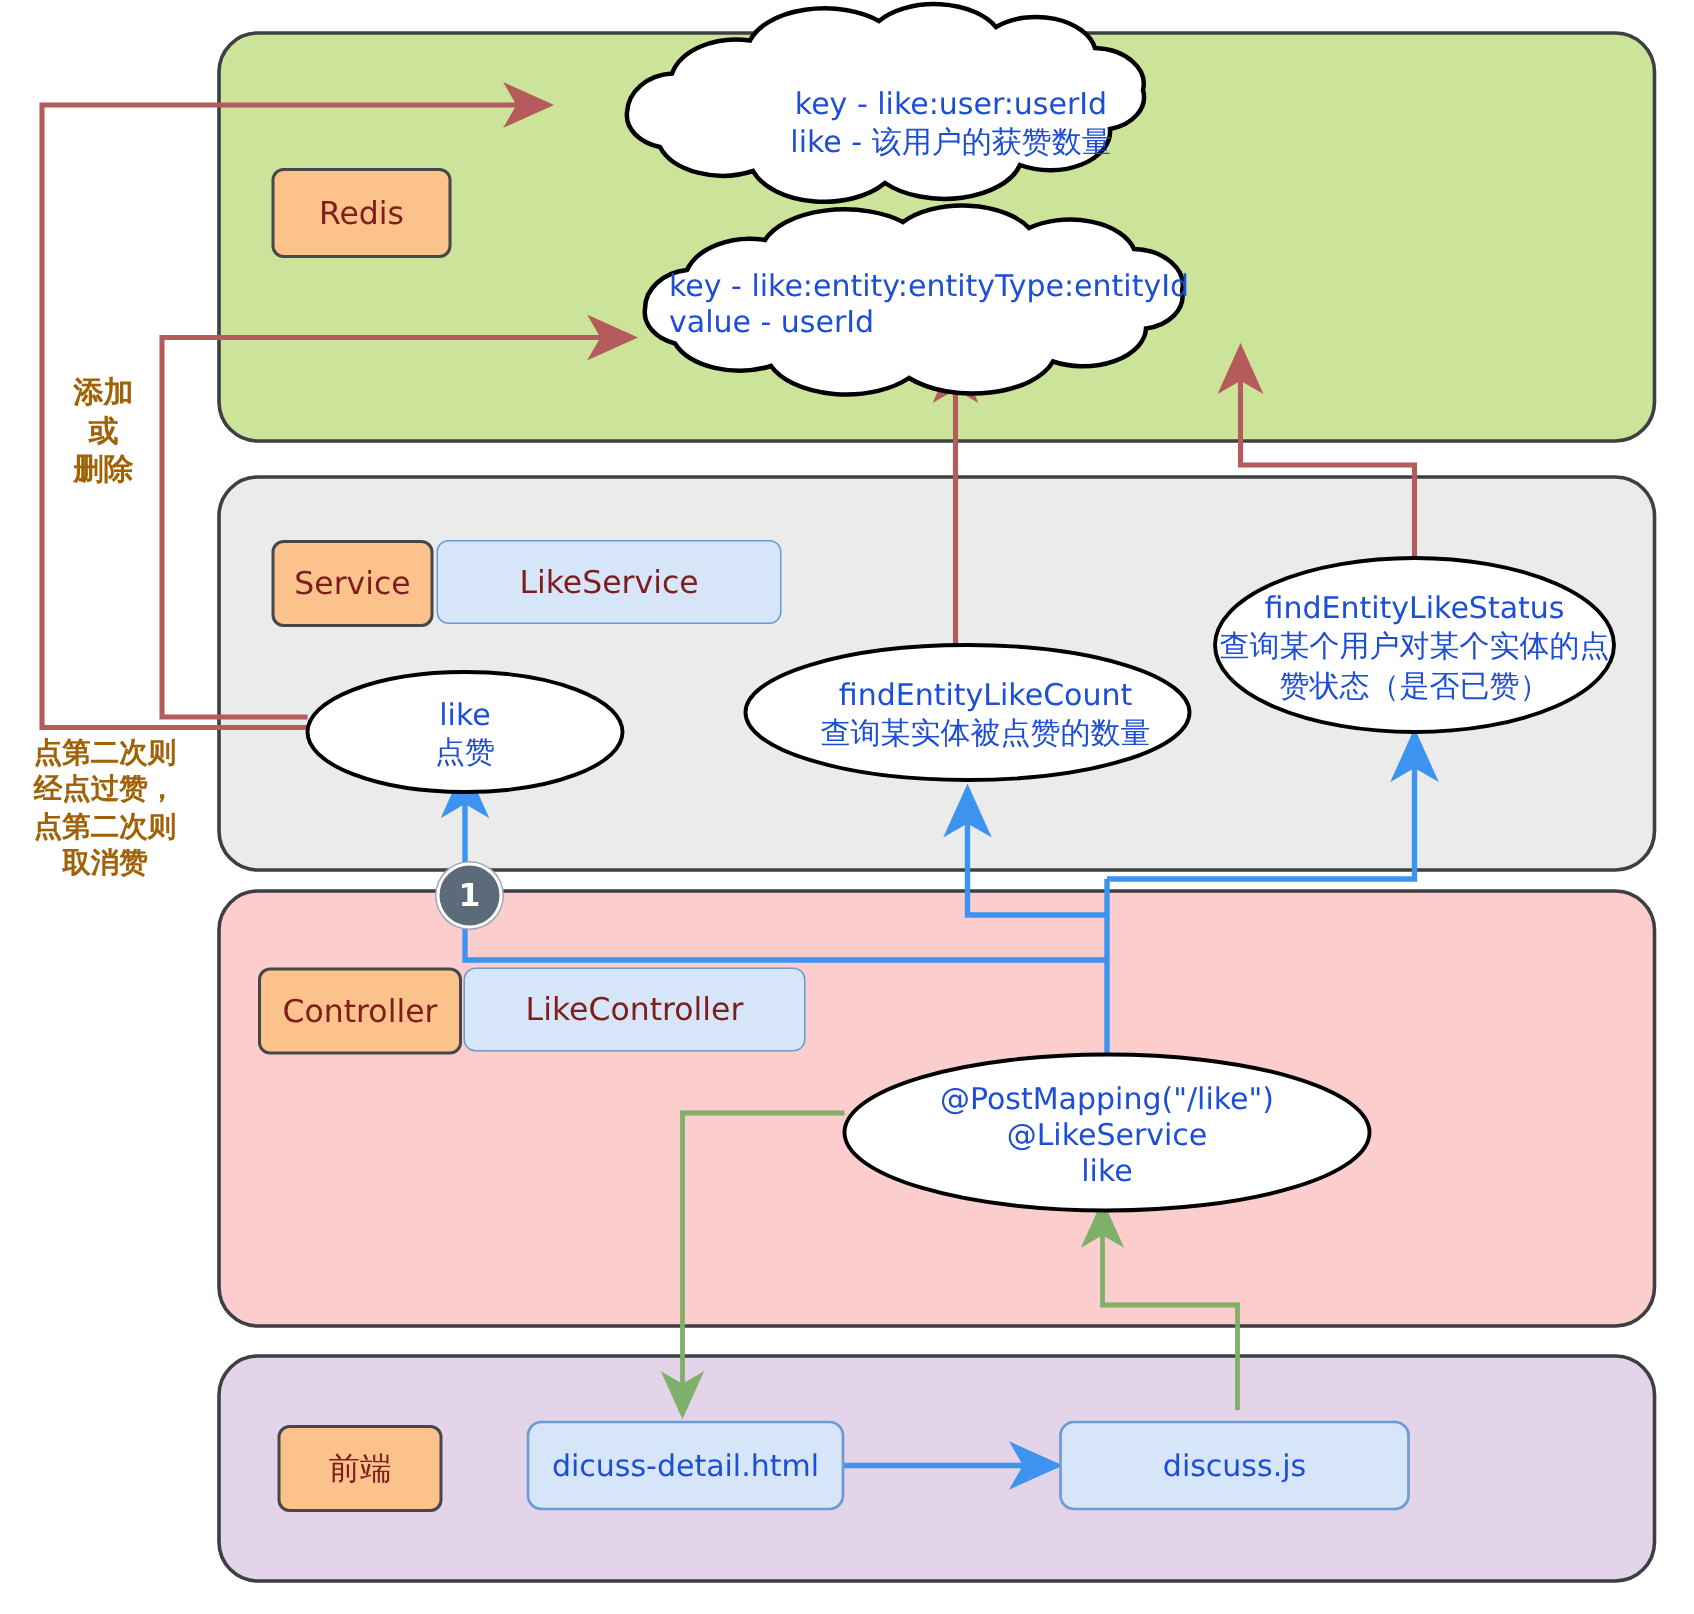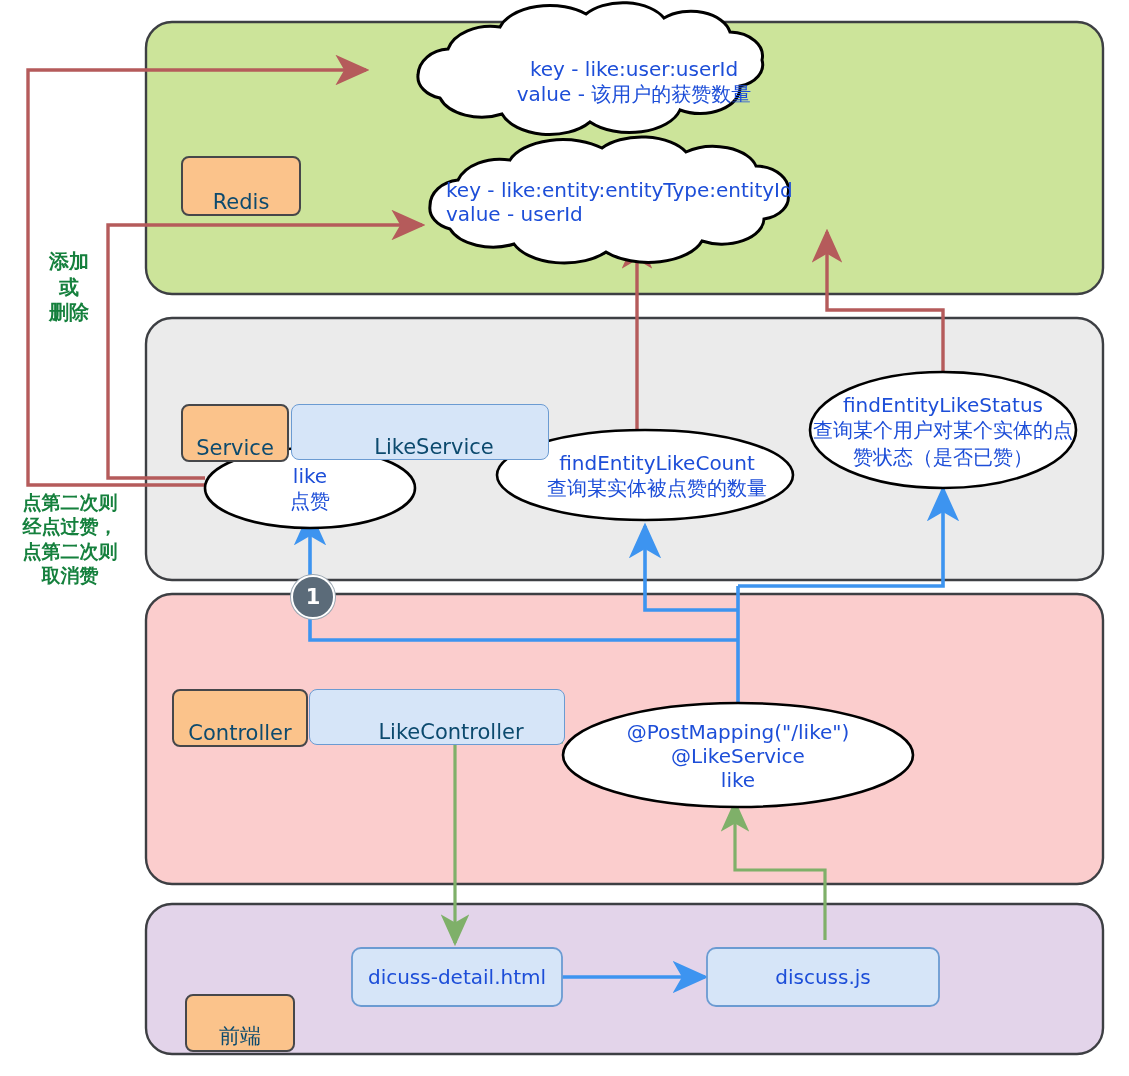--- a/index.html
+++ b/index.html
@@ -1,26 +1,26 @@
 <!DOCTYPE html>
 <html><head>
 <meta charset="utf-8">
 <style>
   html,body{margin:0;padding:0;background:#ffffff;}
   body{font-family:"DejaVu Sans","Liberation Sans",sans-serif;}
   #stage{position:relative;width:1129px;height:1076px;overflow:hidden;background:#fff;}
   svg.layer{position:absolute;left:0;top:0;width:1129px;height:1076px;}
   .txt{position:absolute;text-align:center;line-height:1.28;color:#000;}
-  .tag{position:absolute;display:flex;align-items:flex-end;justify-content:center;
-       border-radius:8px;font-size:21px;color:#0c4a6e;margin-top:44px;}
+  .tag{position:absolute;display:flex;align-items:center;justify-content:center;
+       border-radius:8px;font-size:21px;color:#7f1d1d;}
   .tag-orange{background:#fbc38b;border:2px solid #46474a;}
-  .tag-blue{background:#d6e5f8;border:1.6px solid #6b9bd2;padding-left:28px;}
+  .tag-blue{background:#d6e5f8;border:1.6px solid #6b9bd2;}
   .node-txt{position:absolute;display:flex;flex-direction:column;align-items:center;
        justify-content:center;text-align:center;color:#1d4ed8;pointer-events:none;}
-  .cn-bold{font-weight:bold;color:#15803d;}
+  .cn-bold{font-weight:bold;color:#a16207;}
   .badge{position:absolute;width:40px;height:40px;border-radius:50%;
        background:#5b6b79;border:2px solid #fff;color:#fff;font-size:21px;font-weight:bold;
        display:flex;align-items:center;justify-content:center;box-shadow:0 0 0 1px #9aa6b1;}
 </style>
 </head>
 <body>
 
 <div id="stage">
 
   <svg class="layer" viewBox="0 0 1129 1076">
@@ -113,21 +113,21 @@
     <rect x="352" y="948" width="210" height="58" rx="9" ry="9" fill="#d6e5f8" stroke="#6b9bd2" stroke-width="1.8"></rect>
     <rect x="707" y="948" width="232" height="58" rx="9" ry="9" fill="#d6e5f8" stroke="#6b9bd2" stroke-width="1.8"></rect>
   </svg>
 
   <div class="tag tag-orange" style="left:181px;top:112px;width:116px;height:56px;">
     <span>Redis</span>
   </div>
 
   <div class="node-txt" style="left:424px;top:52px;width:420px;height:60px;font-size:20px;">
     <div>key - like:user:userId</div>
-    <div>value - 该用户的获赞数量</div>
+    <div>like - 该用户的获赞数量</div>
   </div>
 
   <div class="node-txt" style="left:420px;top:172px;width:450px;height:60px;font-size:20px;align-items:flex-start;padding-left:26px;">
     <div>key - like:entity:entityType:entityId</div>
     <div>value - userId</div>
   </div>
 
   <div class="tag tag-orange" style="left:181px;top:360px;width:104px;height:54px;">
     <span>Service</span>
   </div>

